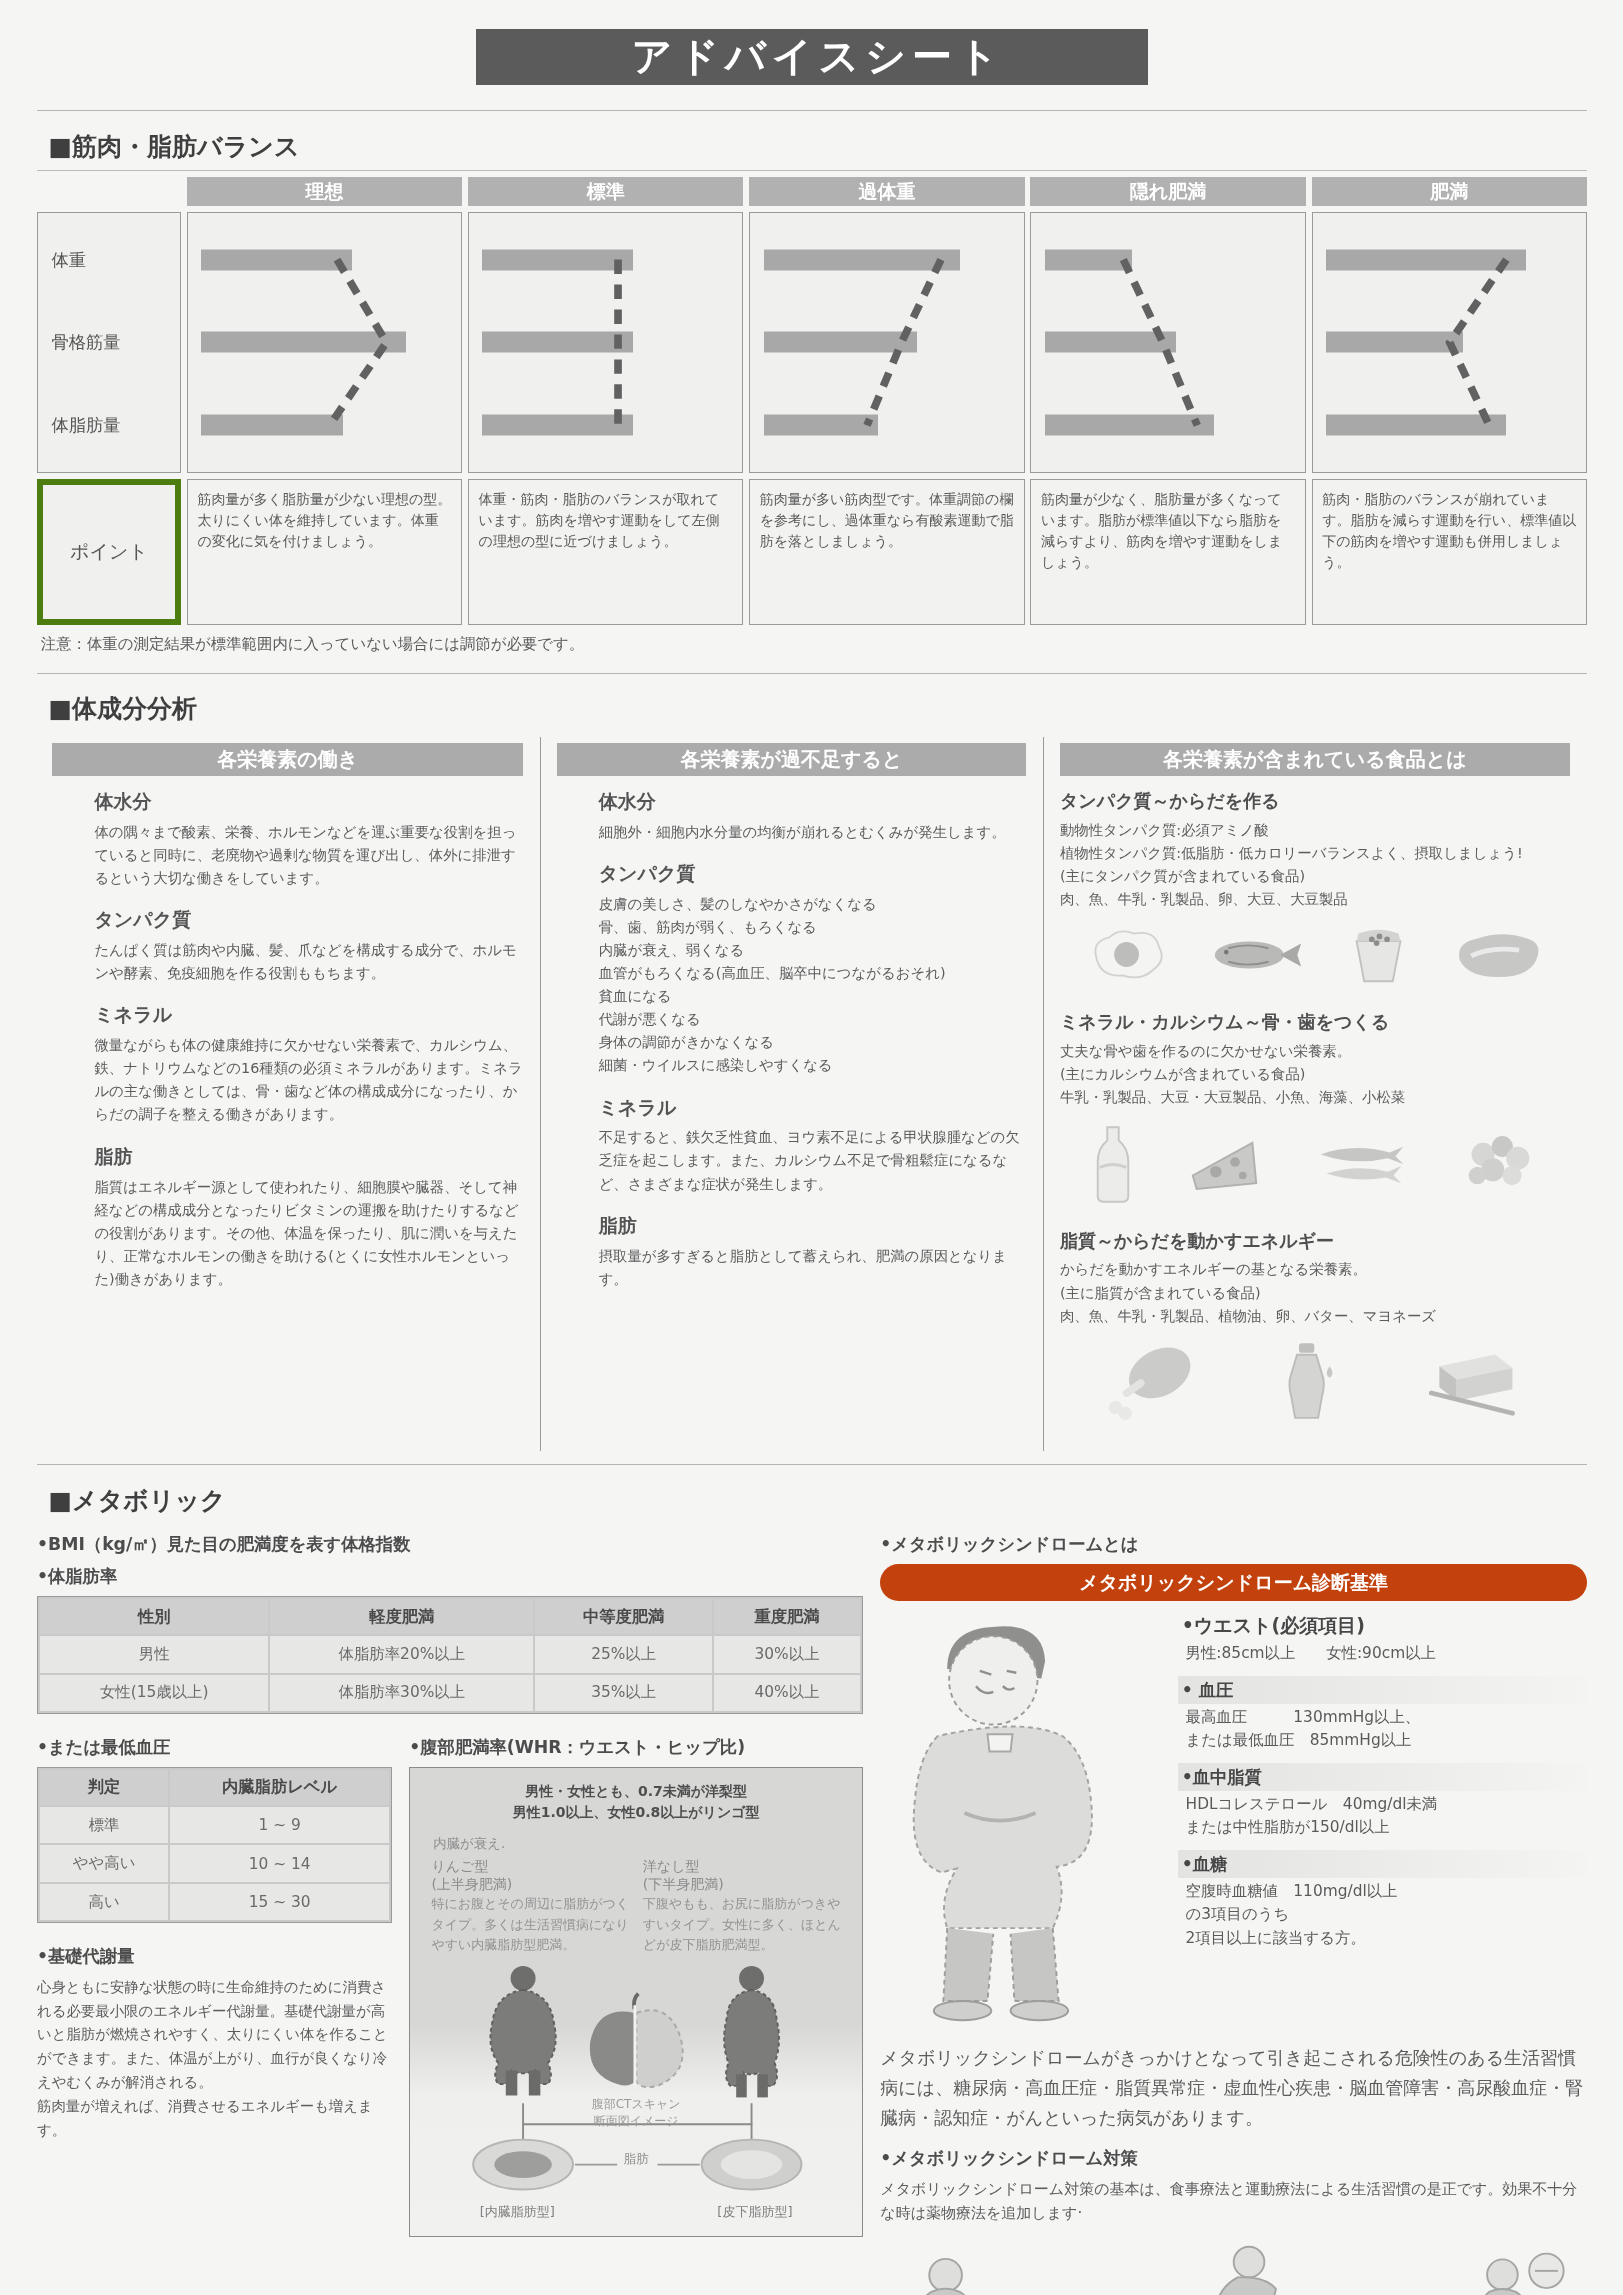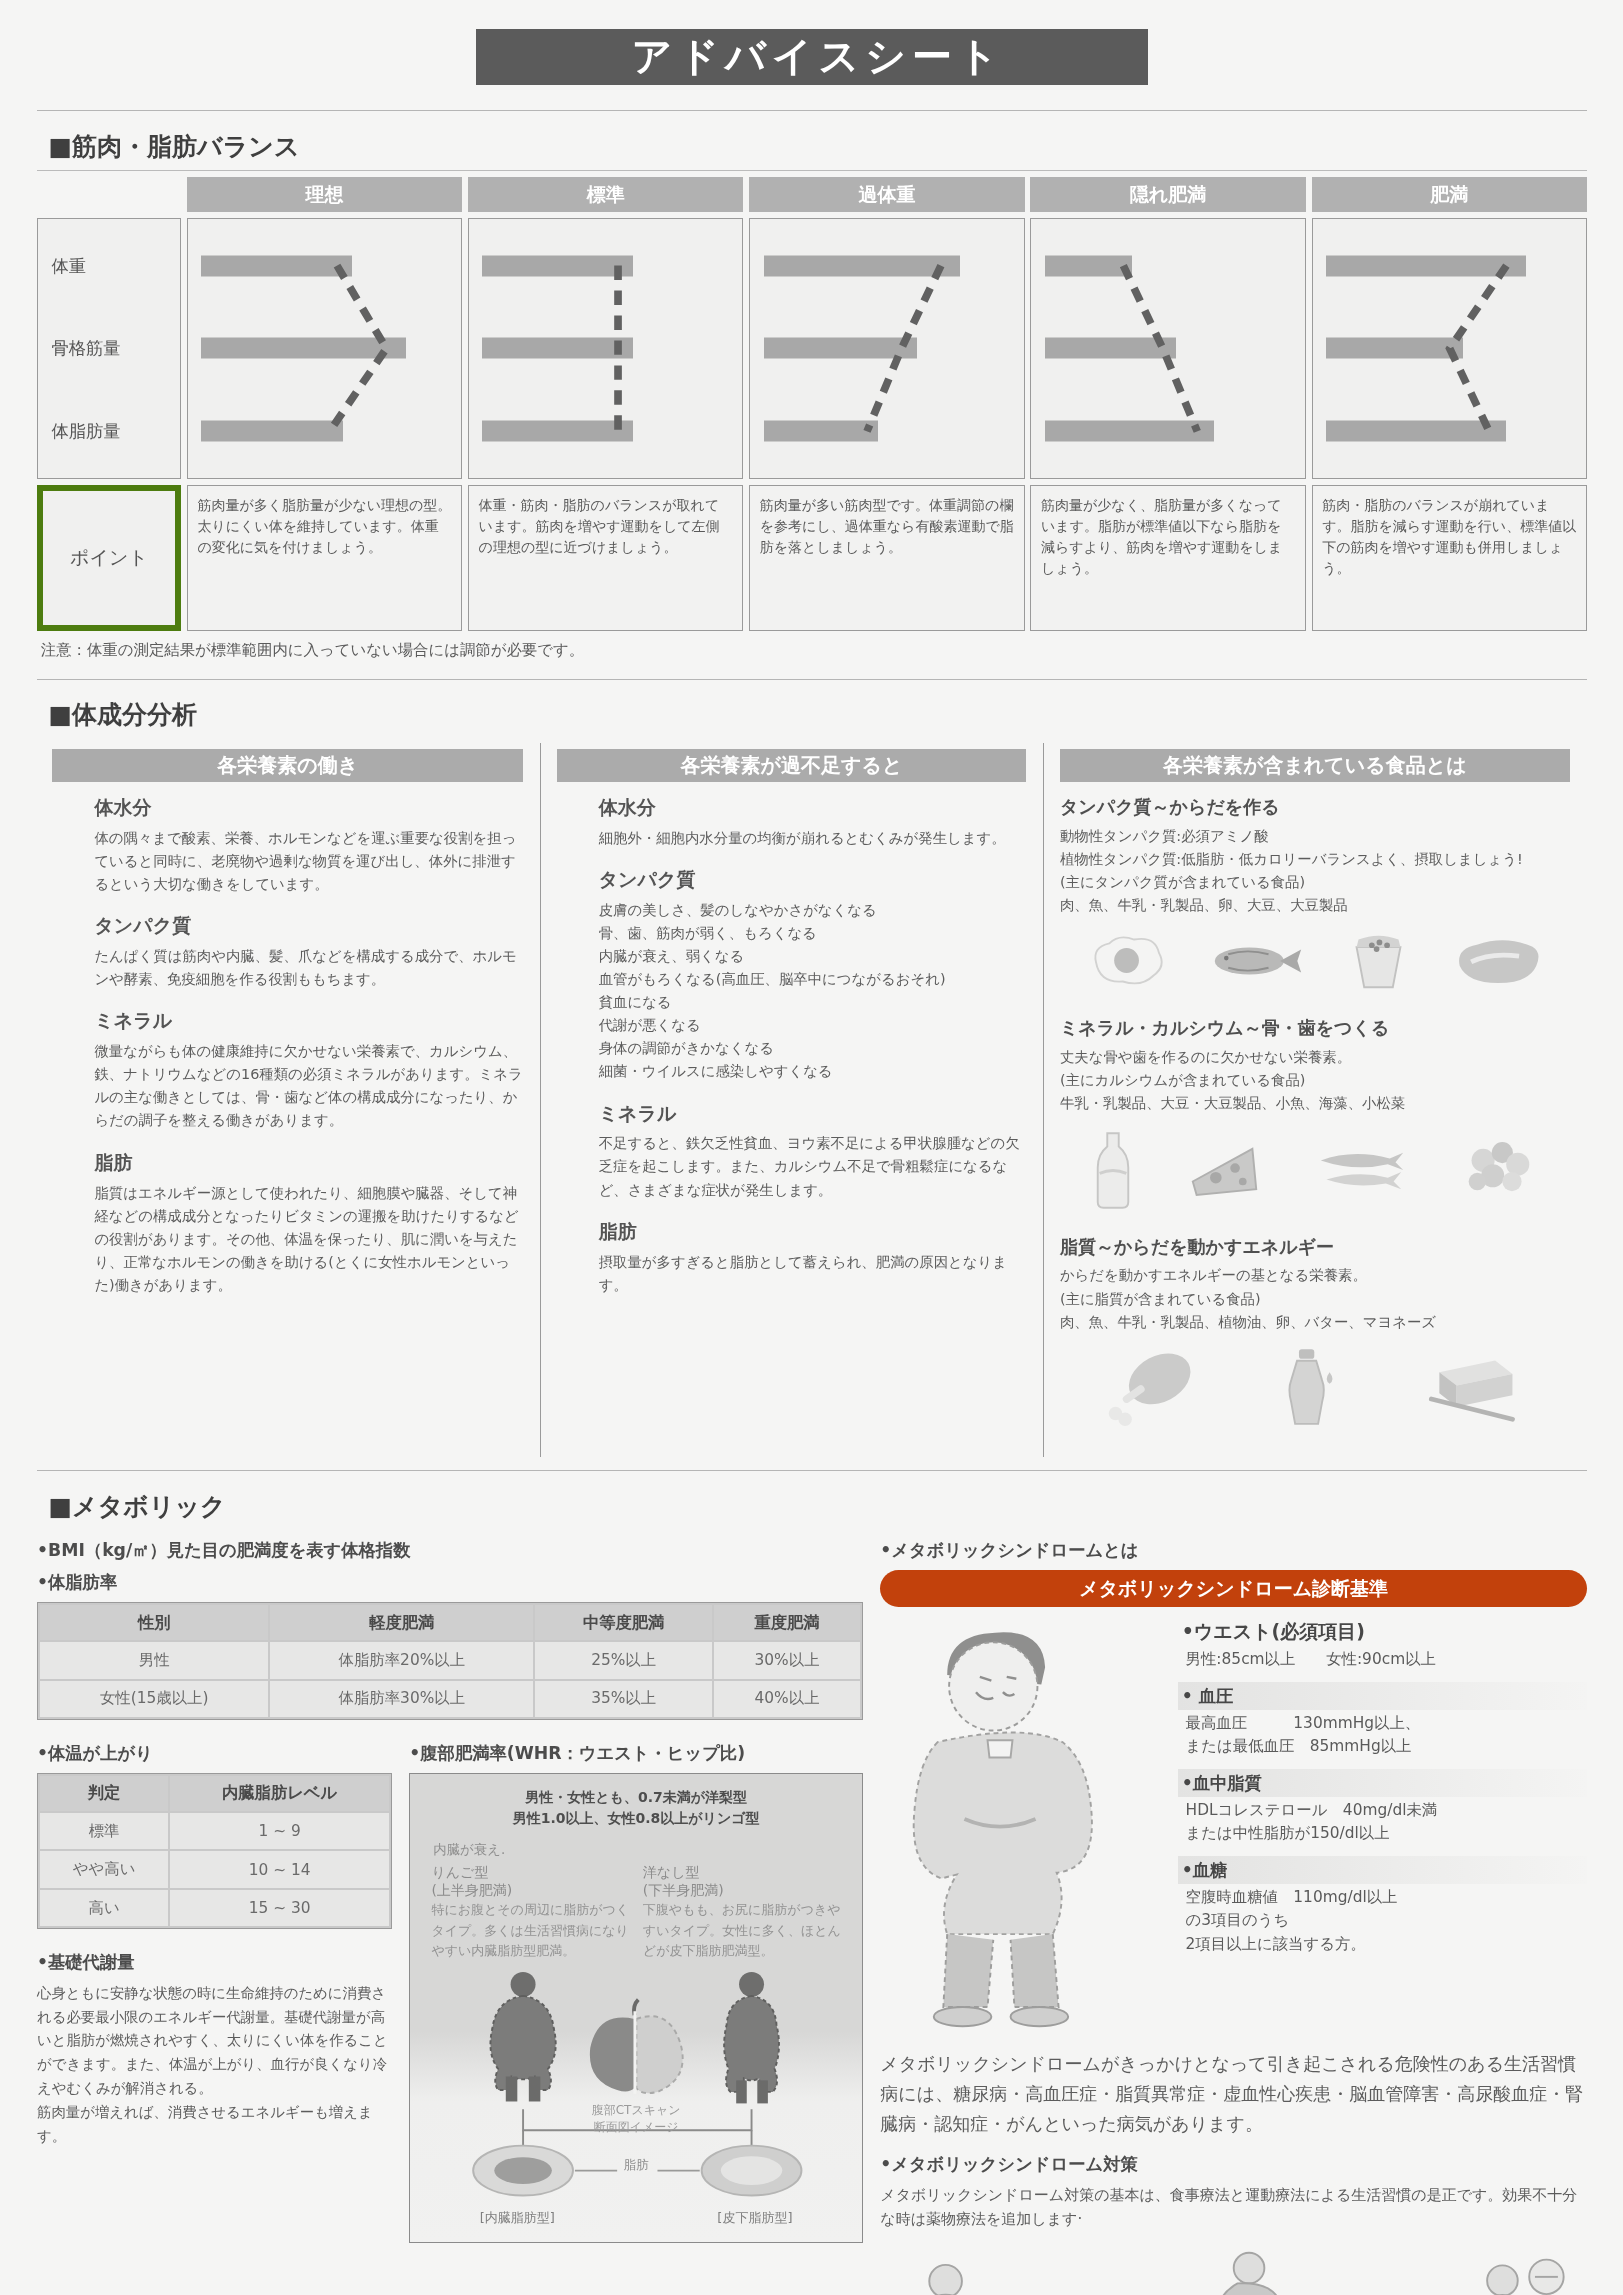--- a/index.html
+++ b/index.html
@@ -25,21 +25,21 @@
 
   
   .balance-grid {
     display:grid;
     grid-template-columns:144px repeat(5, 1fr);
     gap:5.8px;
     border-top:1px solid #bbb; padding-top:5.8px;
   }
   .bal-header {
     background:#b1b1b1; color:#fff; font-size:19px; font-weight:bold;
-    display:flex; align-items:center; justify-content:center; height:35px;
+    display:flex; align-items:center; justify-content:center; height:29px;
   }
   .bal-header-empty { background:transparent; }
   .bal-rowlabels {
     border:1px solid #9a9a9a; background:#f0f0ef; position:relative; height:261px;
   }
   .bal-rowlabels .rl { position:absolute; left:13.4px; transform:translateY(-50%); font-size:17.3px; color:#555; }
   .chart-cell { border:1px solid #9a9a9a; background:#f0f0ef; position:relative; height:261px; overflow:hidden; }
   .chart-cell .bar { position:absolute; left:13.4px; height:21px; background:#a8a8a8; transform:translateY(-50%); }
   .chart-cell svg.link-line { position:absolute; left:0; top:0; width:100%; height:100%; }
   .bal-pointlabel {
@@ -351,21 +351,21 @@
             <td>女性(15歳以上)</td>
             <td>体脂肪率30%以上</td>
             <td>35%以上</td>
             <td>40%以上</td>
           </tr>
         </tbody>
           </table>
 
         <div class="meta-subrow">
           <div>
-            <div class="bullet-line">•体温が上がり</div>
+            <div class="bullet-line">•または最低血圧</div>
             <table class="mini-table">
               <tbody>
                   <tr>
                 <th>判定</th>
                 <th>内臓脂肪レベル</th>
               </tr>
               <tr>
                 <td>標準</td>
                 <td>1 ~ 9</td>
               </tr>

